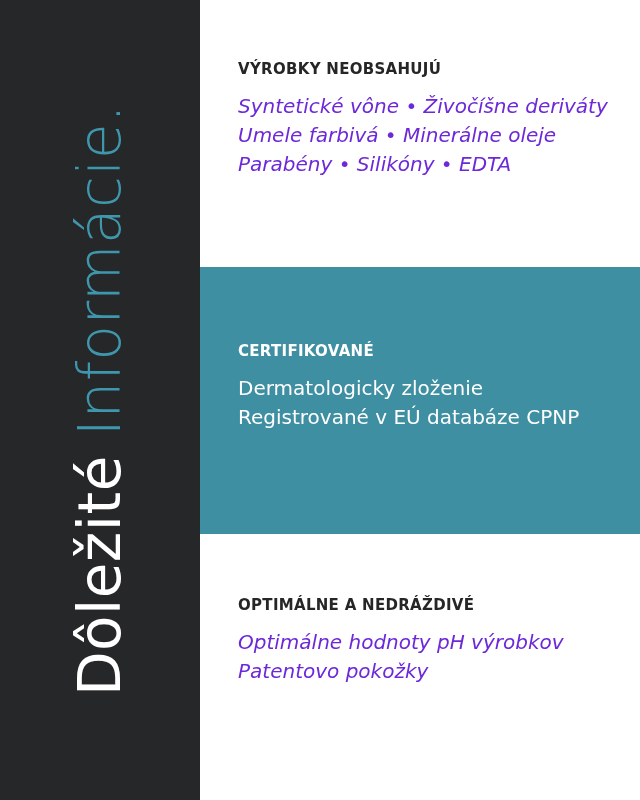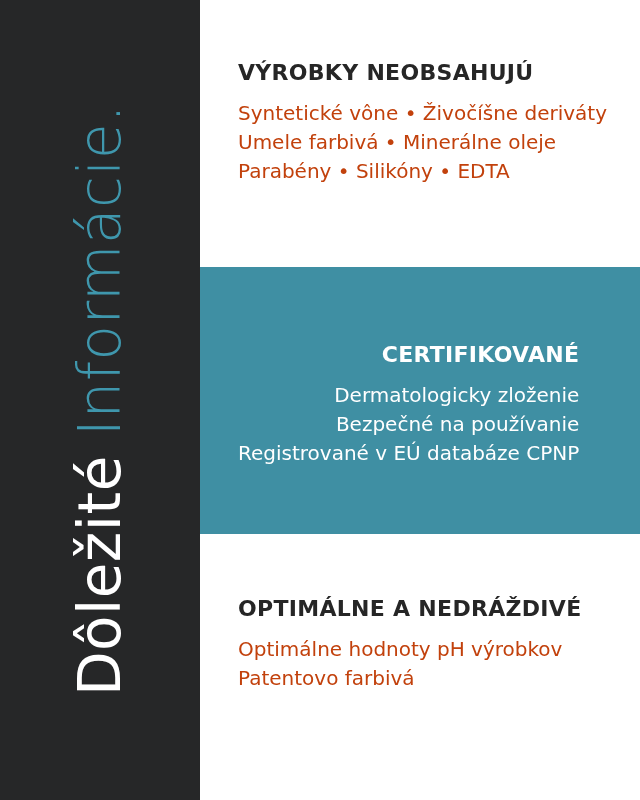--- a/index.html
+++ b/index.html
@@ -3,28 +3,28 @@
 <meta charset="utf-8">
 <style>
   html, body { margin:0; padding:0; }
   body { width:640px; height:800px; position:relative; overflow:hidden; background:#ffffff; font-family:"Liberation Sans", sans-serif; }
   .sidebar { position:absolute; left:0; top:0; width:200px; height:800px; background:#262728; }
   .vtitle { position:absolute; left:100px; top:400px; transform:translate(-50%,-50%) rotate(-90deg); white-space:nowrap; font-family:"DejaVu Sans", sans-serif; font-weight:200; font-size:58px; letter-spacing:0.5px; line-height:1; }
   .vtitle .w { color:#ffffff; font-weight:normal; -webkit-text-stroke:0; }
   .vtitle .b { color:#3f97ad; }
   .band { position:absolute; left:200px; top:267px; width:440px; height:267px; background:#3f8fa3; }
   .section { position:absolute; left:238px; }
-  .section h2 { margin:0 0 14px 0; font-family:"DejaVu Sans", sans-serif; font-weight:bold; font-size:22px; letter-spacing:0.3px; }
+  .section h2 { margin:0 0 14px 0; font-family:"DejaVu Sans", sans-serif; font-weight:bold; font-size:15px; letter-spacing:0.3px; }
   .section .line { font-family:"DejaVu Sans", sans-serif; font-size:20px; line-height:29px; white-space:nowrap; font-weight:normal; }
   .dark h2 { color:#262626; }
-  .dark .line { color:#c2410c; }
+  .dark .line { color:#6d28d9;font-style:italic; }
   .light h2 { color:#ffffff; }
   .light .line { color:#ffffff; }
   .s1 { top:60px; }
-  .s2 { top:342px;text-align:right; }
+  .s2 { top:342px; }
   .s3 { top:596px; }
 </style>
 </head>
 <body>
 
 <div class="sidebar">
   <div class="vtitle">
     <span class="w">Dôležité</span>
     <span class="b">Informácie.</span>
   </div>
@@ -35,21 +35,20 @@
 <div class="section dark s1">
   <h2>VÝROBKY NEOBSAHUJÚ</h2>
   <div class="line">Syntetické vône • Živočíšne deriváty</div>
   <div class="line">Umele farbivá • Minerálne oleje</div>
   <div class="line">Parabény • Silikóny • EDTA</div>
 </div>
 
 <div class="section light s2">
   <h2>CERTIFIKOVANÉ</h2>
   <div class="line">Dermatologicky zloženie</div>
-  <div class="line">Bezpečné na používanie</div>
   <div class="line">Registrované v EÚ databáze CPNP</div>
 </div>
 
 <div class="section dark s3">
   <h2>OPTIMÁLNE A NEDRÁŽDIVÉ</h2>
   <div class="line">Optimálne hodnoty pH výrobkov</div>
-  <div class="line">Patentovo farbivá</div>
+  <div class="line">Patentovo pokožky</div>
 </div>
 
 </body></html>

